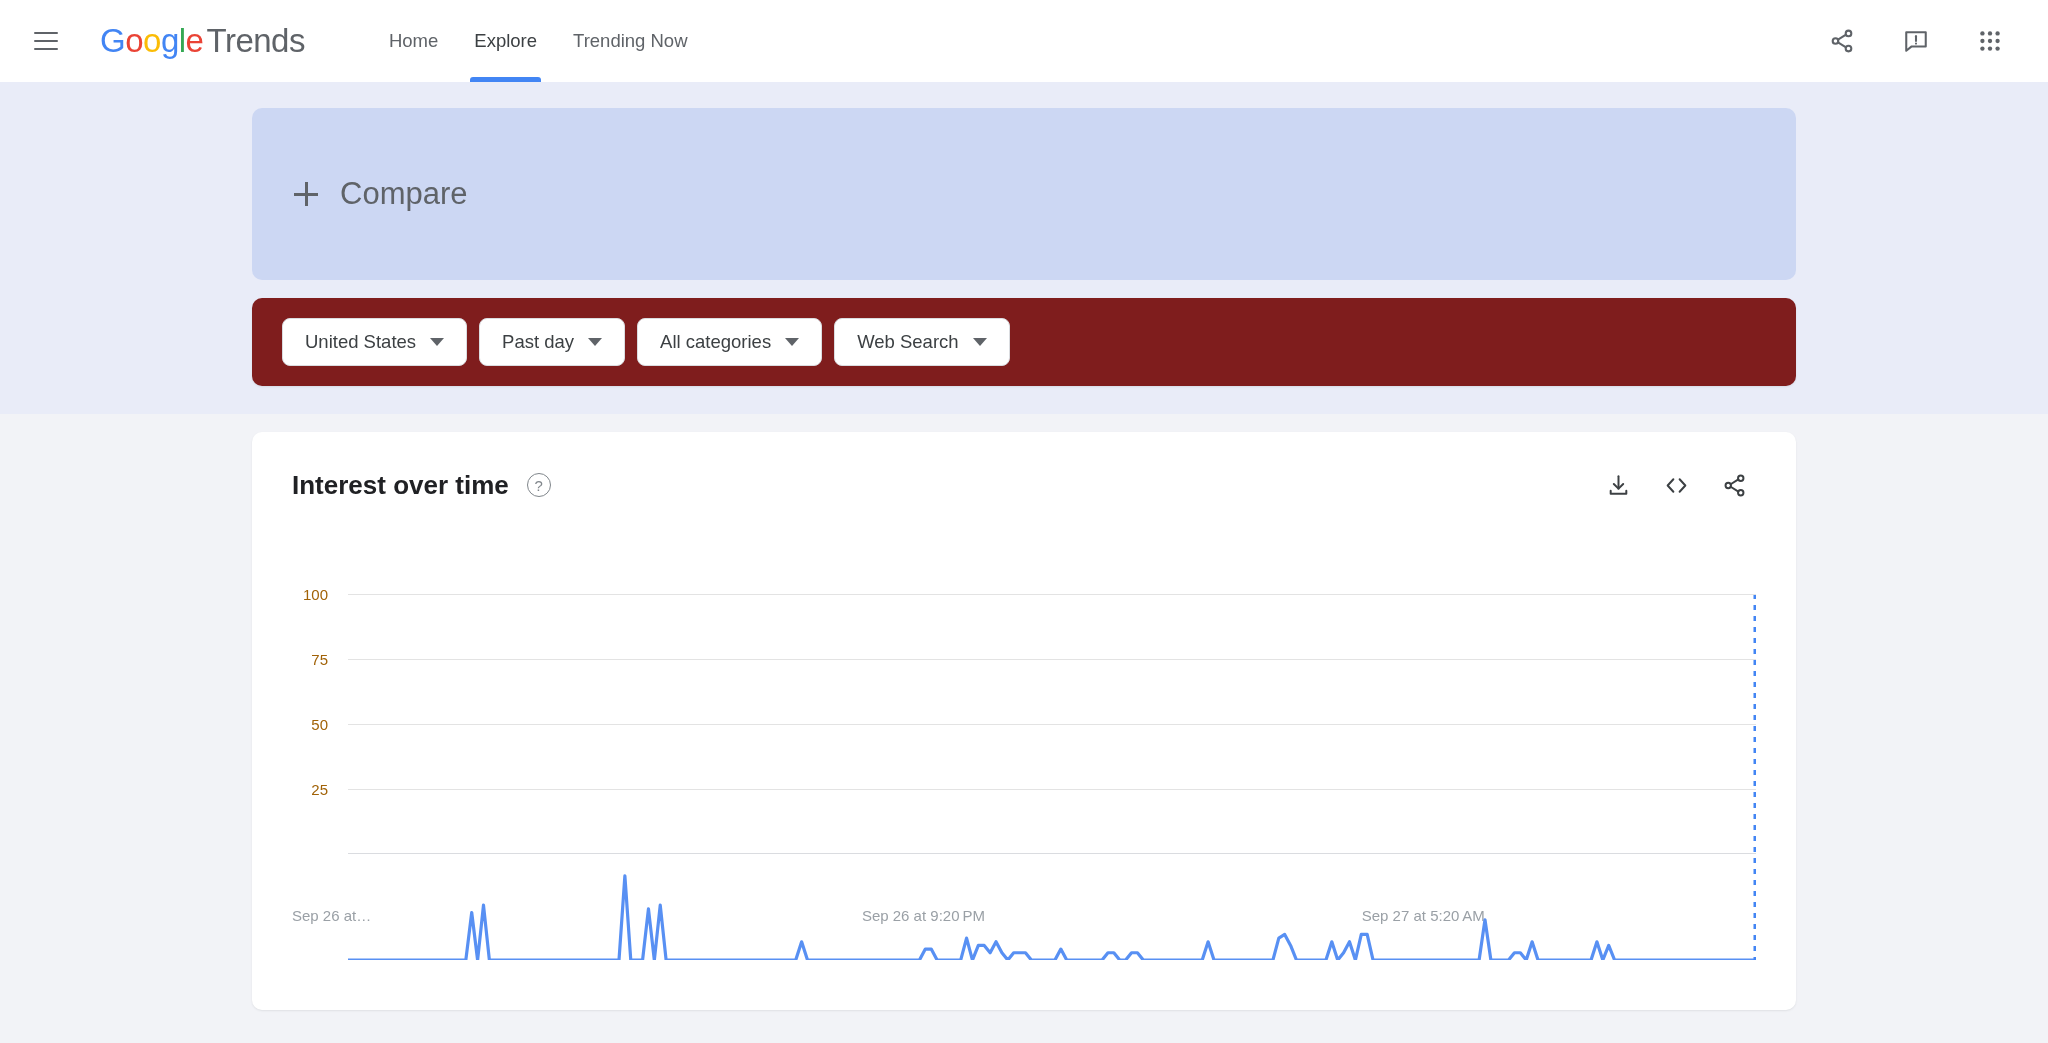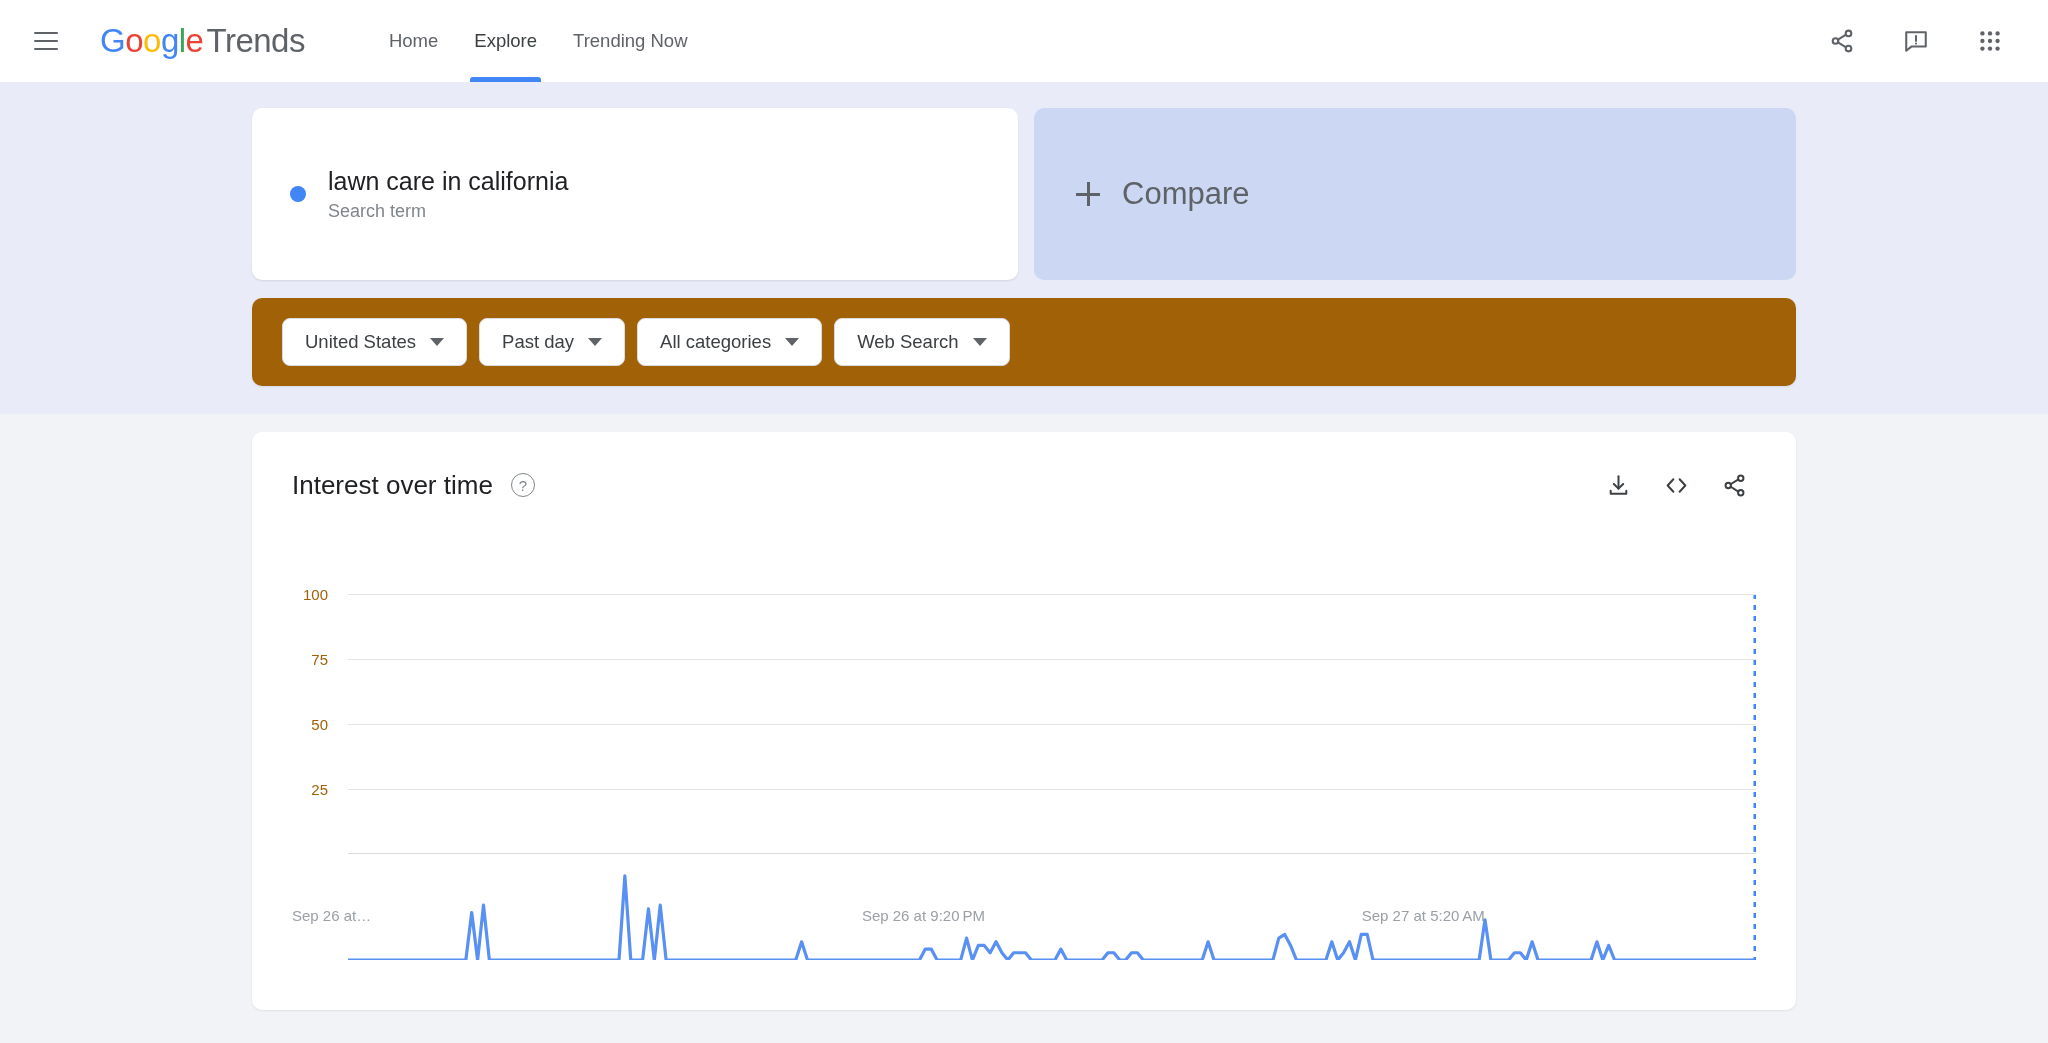--- a/index.html
+++ b/index.html
@@ -154,21 +154,21 @@
   }
   .plus-icon::before { left:0; top:11px; width:24px; height:2.5px; }
   .plus-icon::after  { top:0; left:11px; height:24px; width:2.5px; }
   .compare-label {
     font-size: 31px;
     color: #5f6368;
   }
 
   .filter-card {
     margin-top: 18px;
-    background: #a16207;
+    background: #7f1d1d;
     border-radius: 10px;
     height: 88px;
     display: flex;
     align-items: center;
     padding: 0 30px;
     gap: 12px;
     box-shadow: 0 1px 2px rgba(60,64,67,0.10);
   }
   .chip {
     display: flex;
@@ -209,20 +209,21 @@
     box-shadow: 0 1px 2px rgba(60,64,67,0.10);
   }
   .chart-head {
     display: flex;
     align-items: center;
     height: 46px;
   }
   .chart-title {
     font-size: 26px;
     color: #202124;
+    font-weight: bold;
   }
   .help-icon {
     width: 24px; height: 24px;
     border: 1.8px solid #80868b;
     border-radius: 50%;
     color: #80868b;
     font-size: 15px;
     display: flex; align-items: center; justify-content: center;
     margin-left: 18px;
     cursor: pointer;
@@ -354,27 +355,20 @@
         <circle cx="12" cy="19" r="2"></circle>
         <circle cx="19" cy="19" r="2"></circle>
     </svg>
   </div>
 </div>
 
 <div class="band">
   <div class="band-inner">
 
     <div class="cards-row">
-      <div class="term-card">
-        <div class="term-dot"></div>
-        <div class="term-text">
-          <div class="term-title">lawn care in california</div>
-          <div class="term-sub">Search term</div>
-        </div>
-      </div>
 
       <div class="compare-card">
         <div class="plus-icon"></div>
         <div class="compare-label">Compare</div>
       </div>
     </div>
 
     <div class="filter-card">
       <div class="chip">
         <span>United States</span>

